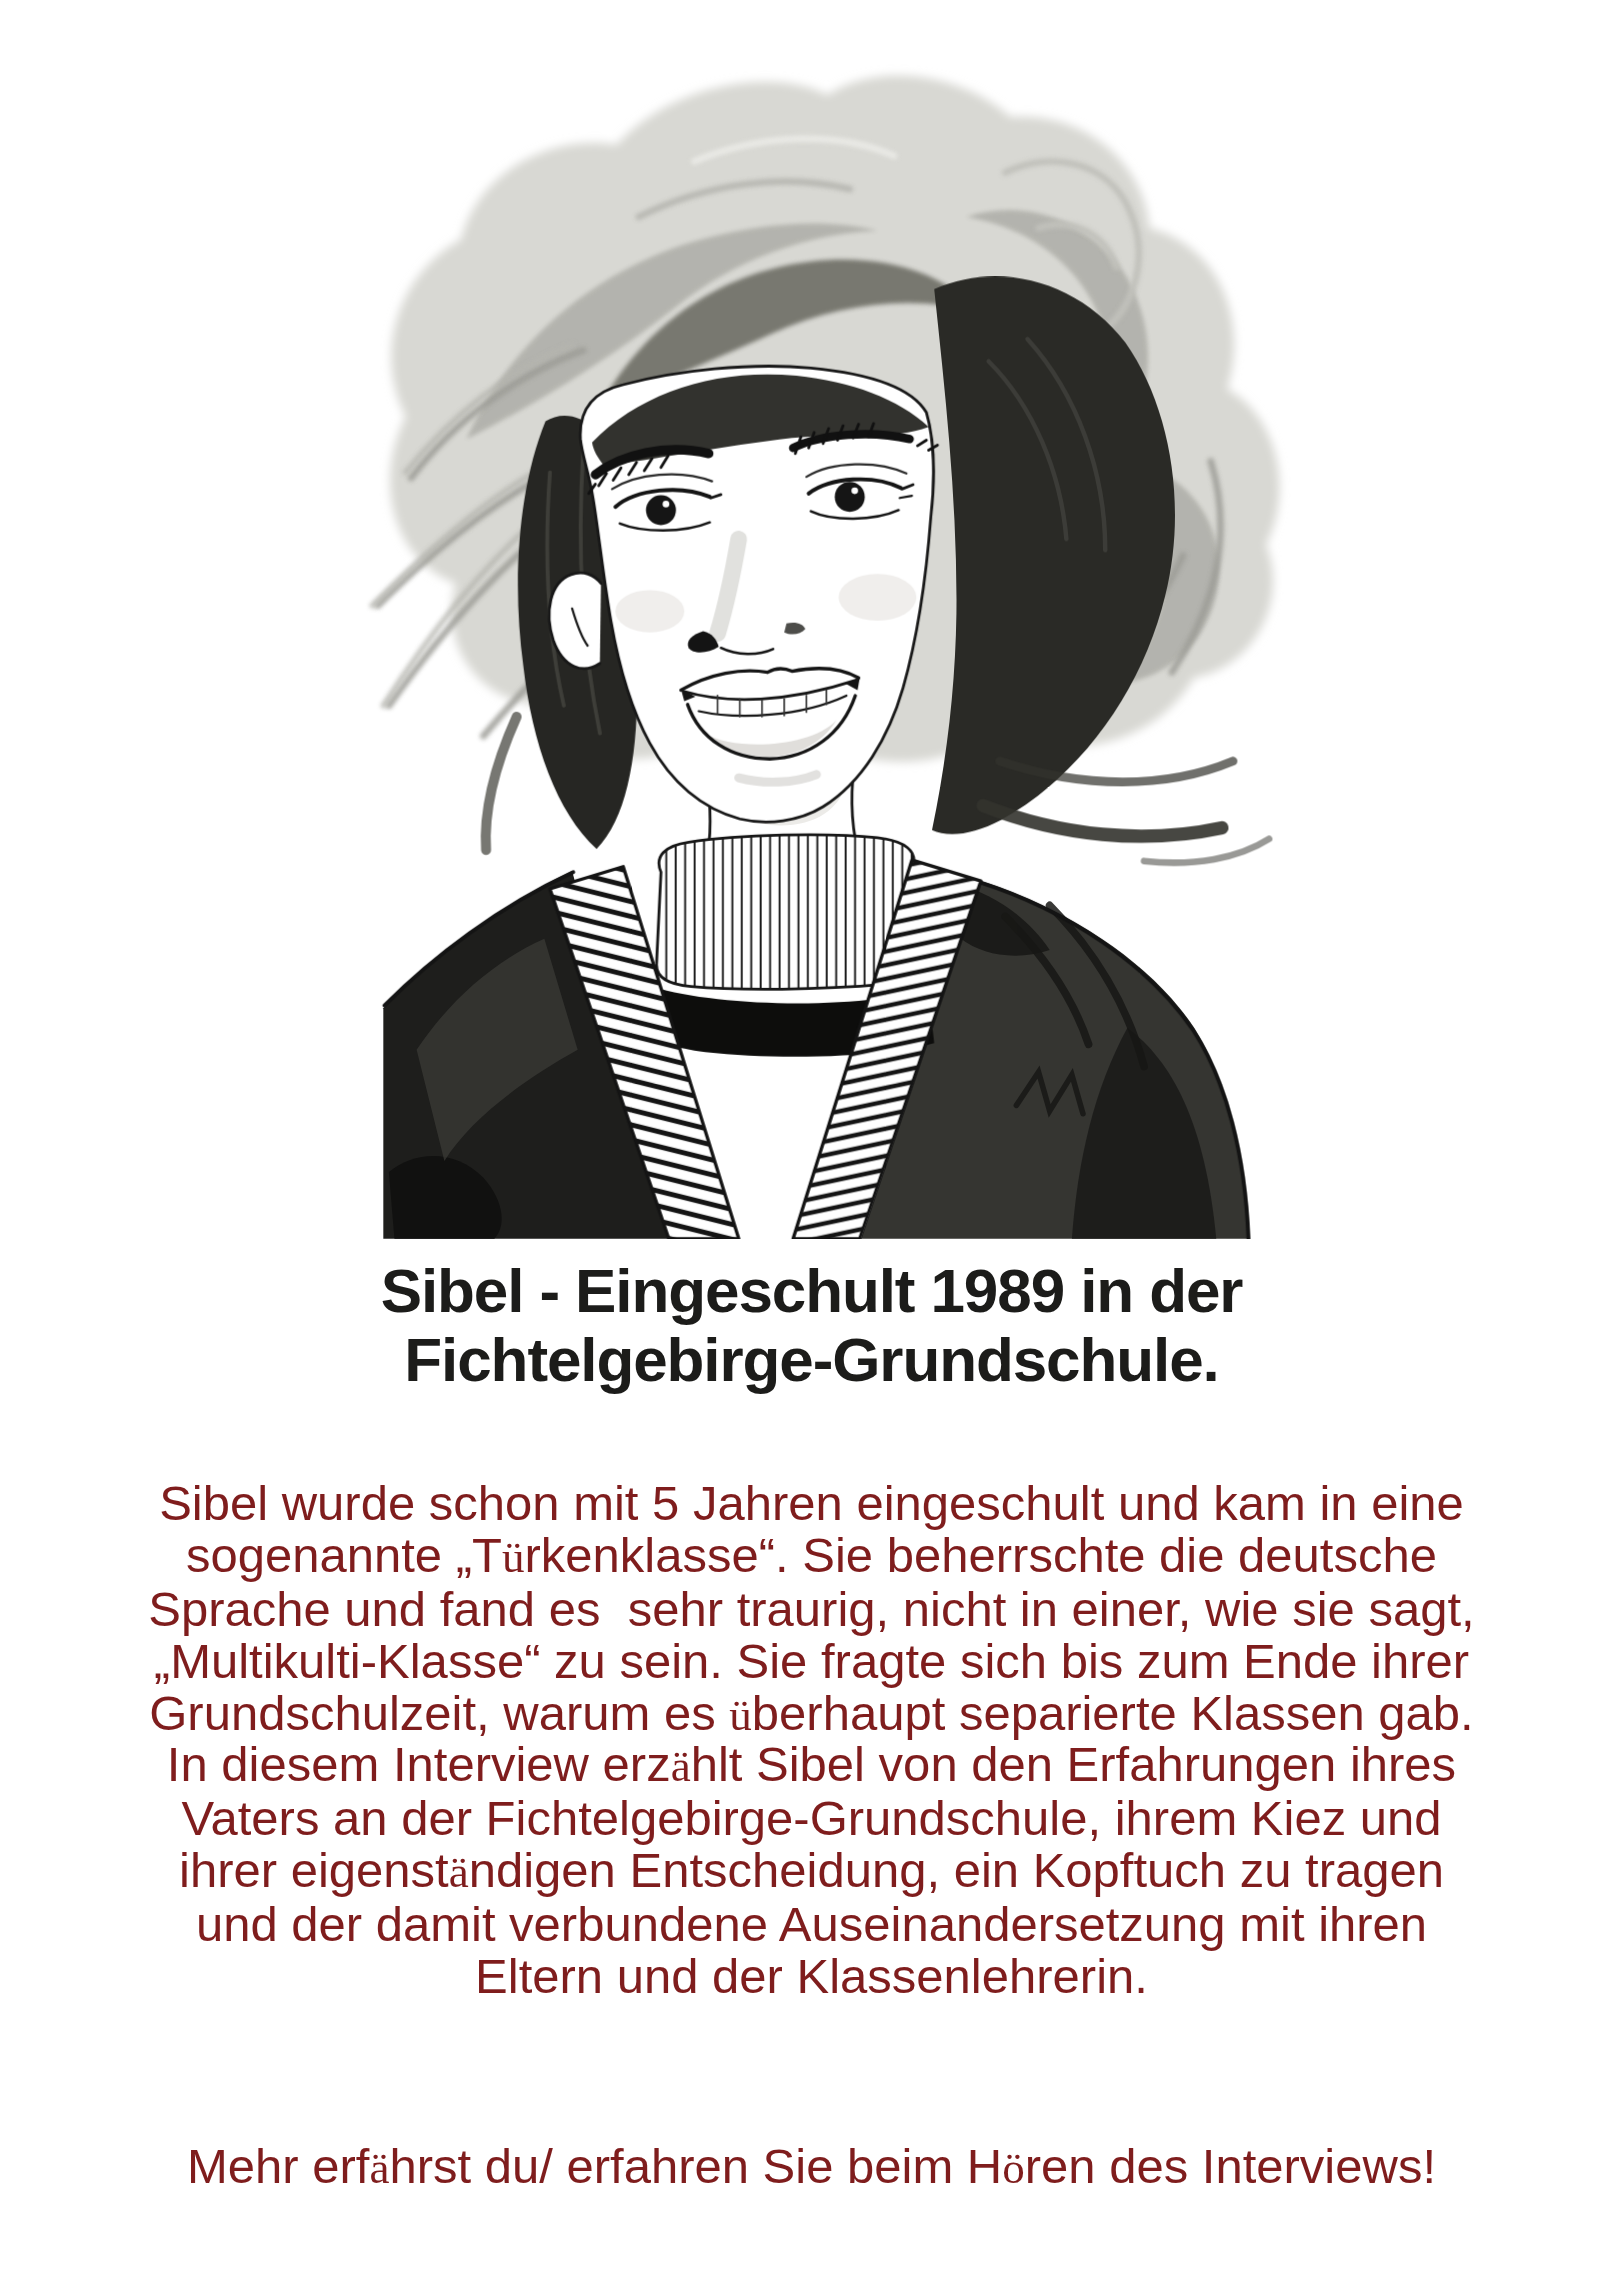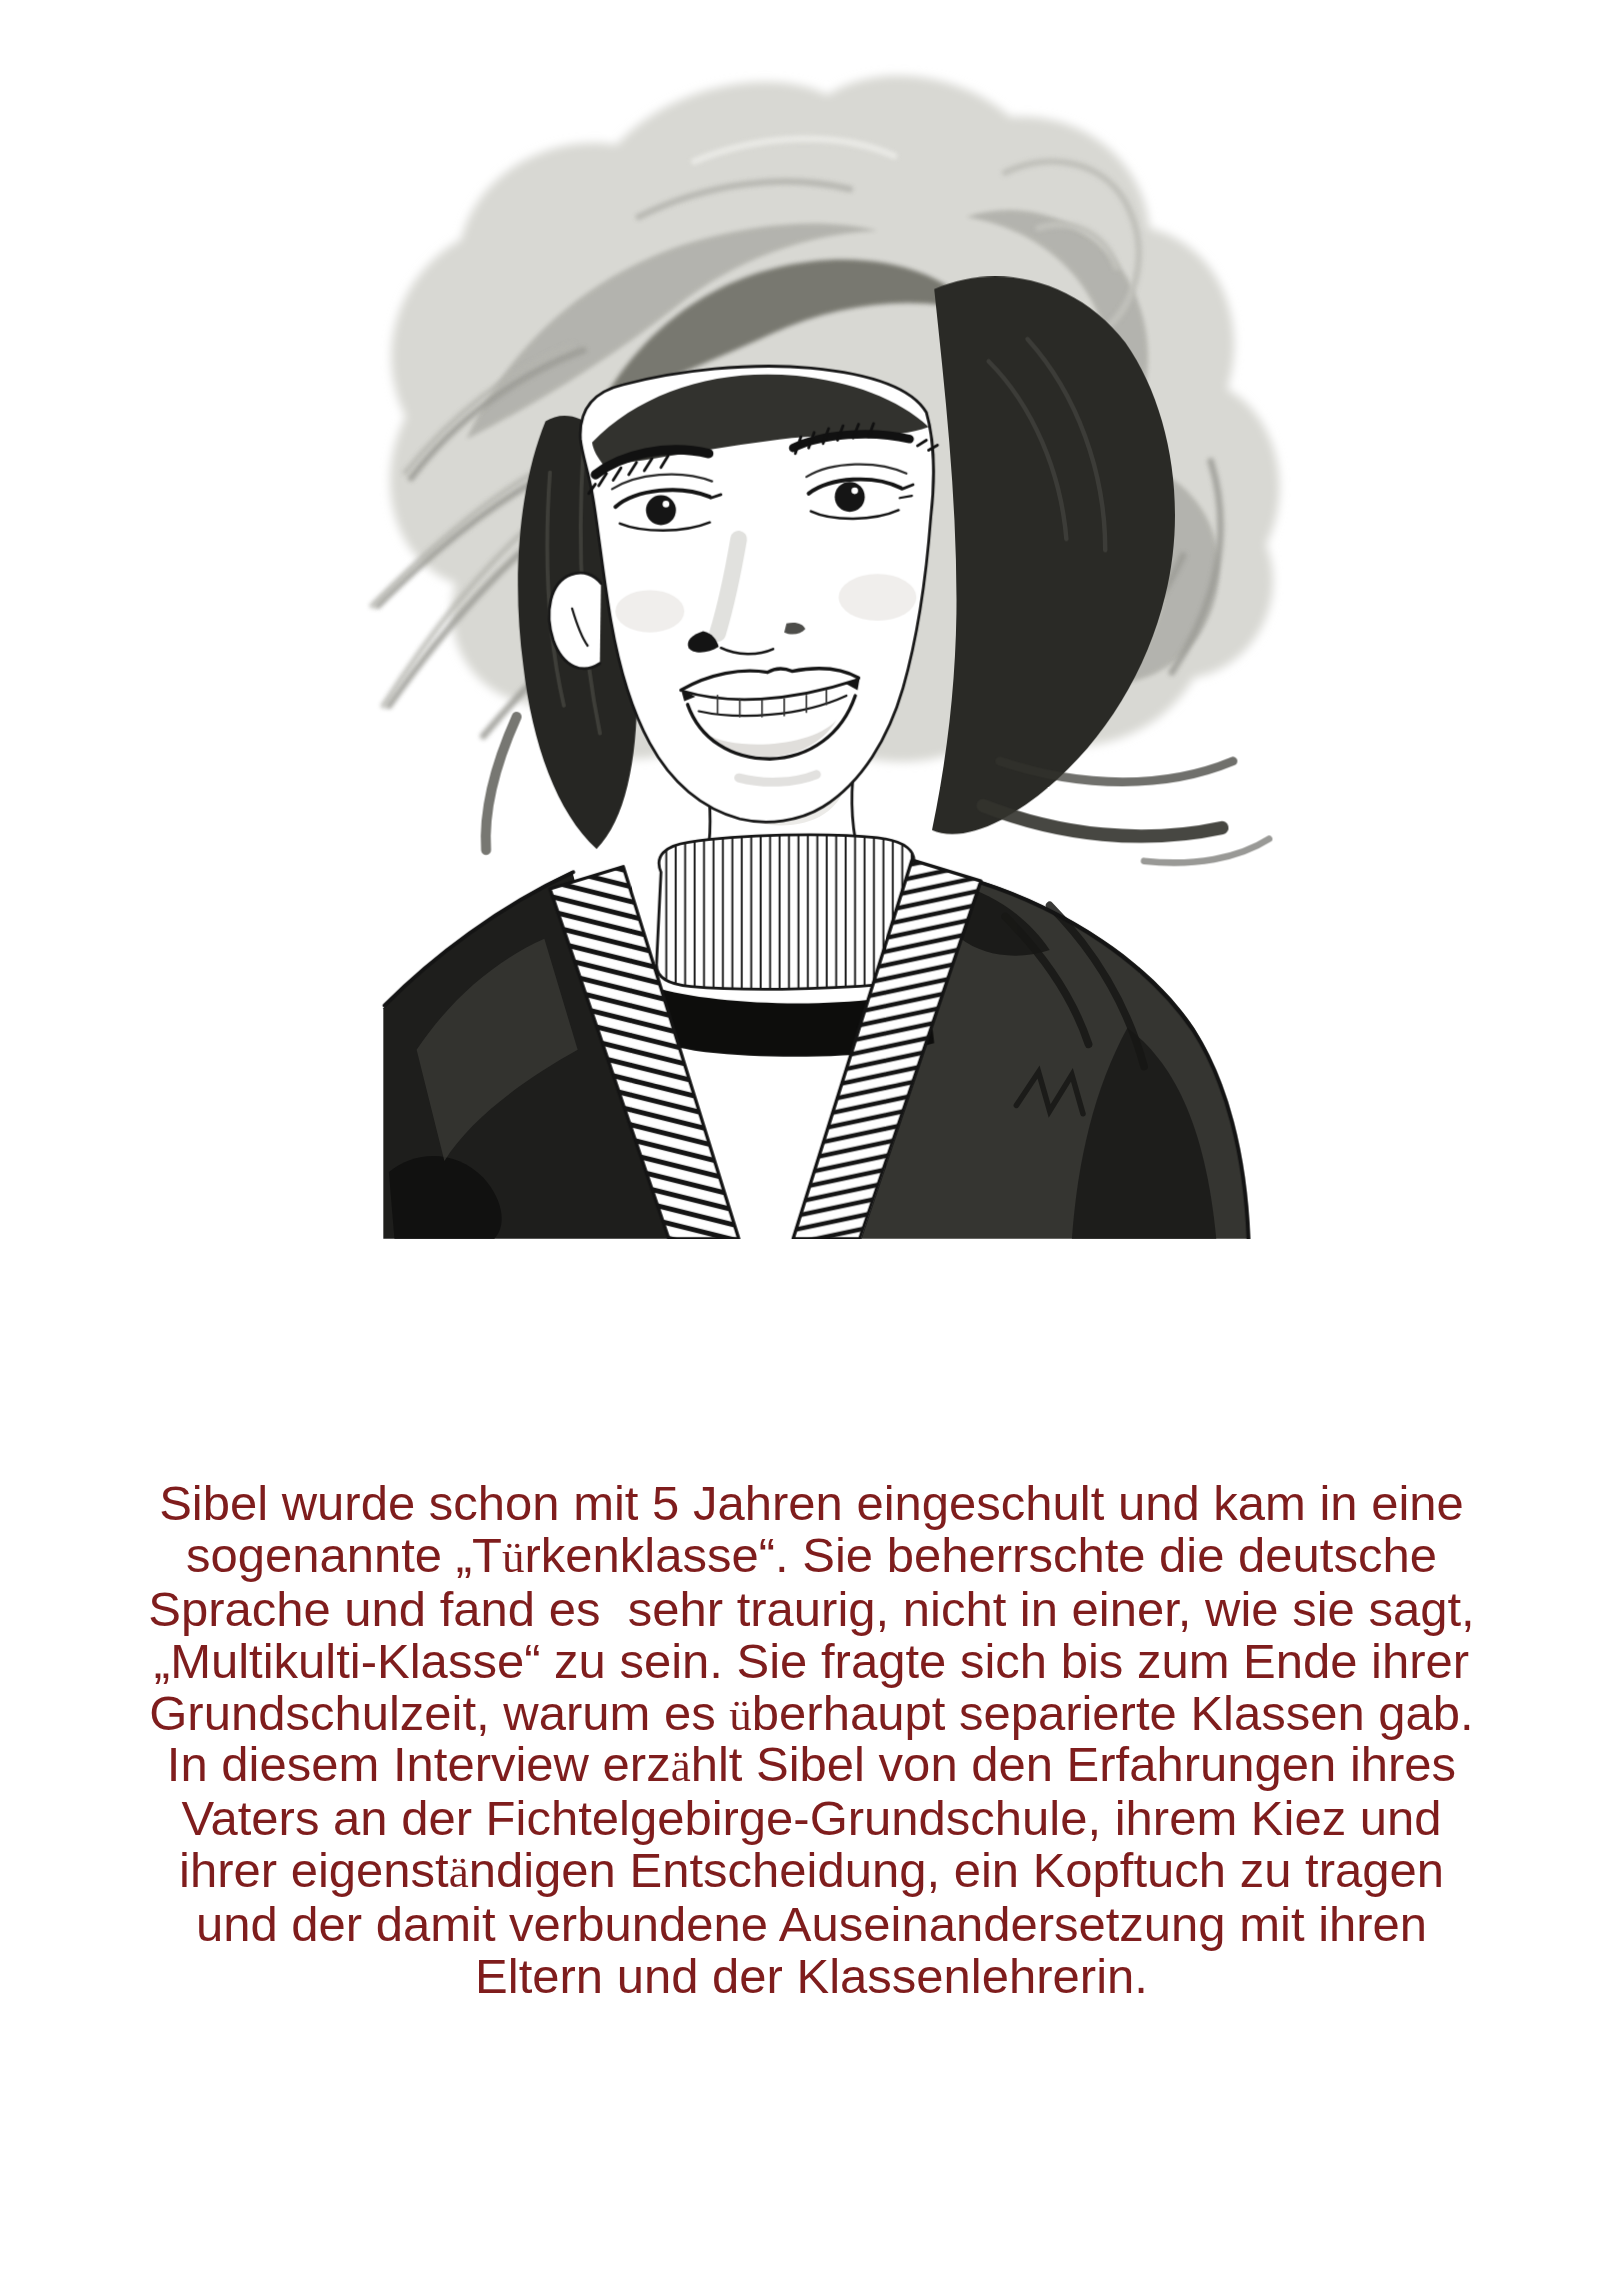--- a/index.html
+++ b/index.html
@@ -223,28 +223,31 @@
 
       <g>
         <path fill="#ffffff" stroke="#141414" stroke-width="6" stroke-linejoin="round" d="M360,1510 L492,1470 L700,2140 L574,2140 Z"></path>
         <path fill="url(#hatchL)" d="M360,1510 L492,1470 L700,2140 L574,2140 Z"></path>
         <path fill="#ffffff" stroke="#141414" stroke-width="6" stroke-linejoin="round" d="M1012,1458 L1136,1496 L918,2140 L798,2140 Z"></path>
         <path fill="url(#hatchR)" d="M1012,1458 L1136,1496 L918,2140 L798,2140 Z"></path>
       </g>
     </svg>
   </figure>
 
+  <h1 class="title">Sibel - Eingeschult 1989 in der
+Fichtelgebirge-Grundschule.</h1>
 
   <p class="body-text para-1">Sibel wurde schon mit 5 Jahren eingeschult und kam in eine
 sogenannte „T<span class="uml">ü</span>rkenklasse“. Sie beherrschte die deutsche
 Sprache und fand es  sehr traurig, nicht in einer, wie sie sagt,
 „Multikulti-Klasse“ zu sein. Sie fragte sich bis zum Ende ihrer
 Grundschulzeit, warum es <span class="uml">ü</span>berhaupt separierte Klassen gab.</p>
 
   <p class="body-text para-2">In diesem Interview erz<span class="uml">ä</span>hlt Sibel von den Erfahrungen ihres
 Vaters an der Fichtelgebirge-Grundschule, ihrem Kiez und
 ihrer eigenst<span class="uml">ä</span>ndigen Entscheidung, ein Kopftuch zu tragen
 und der damit verbundene Auseinandersetzung mit ihren
 Eltern und der Klassenlehrerin.</p>
 
+  <p class="body-text closing">Mehr erf<span class="uml">ä</span>hrst du/ erfahren Sie beim H<span class="uml">ö</span>ren des Interviews!</p>
 
 </div>
 
 
 </body></html>

